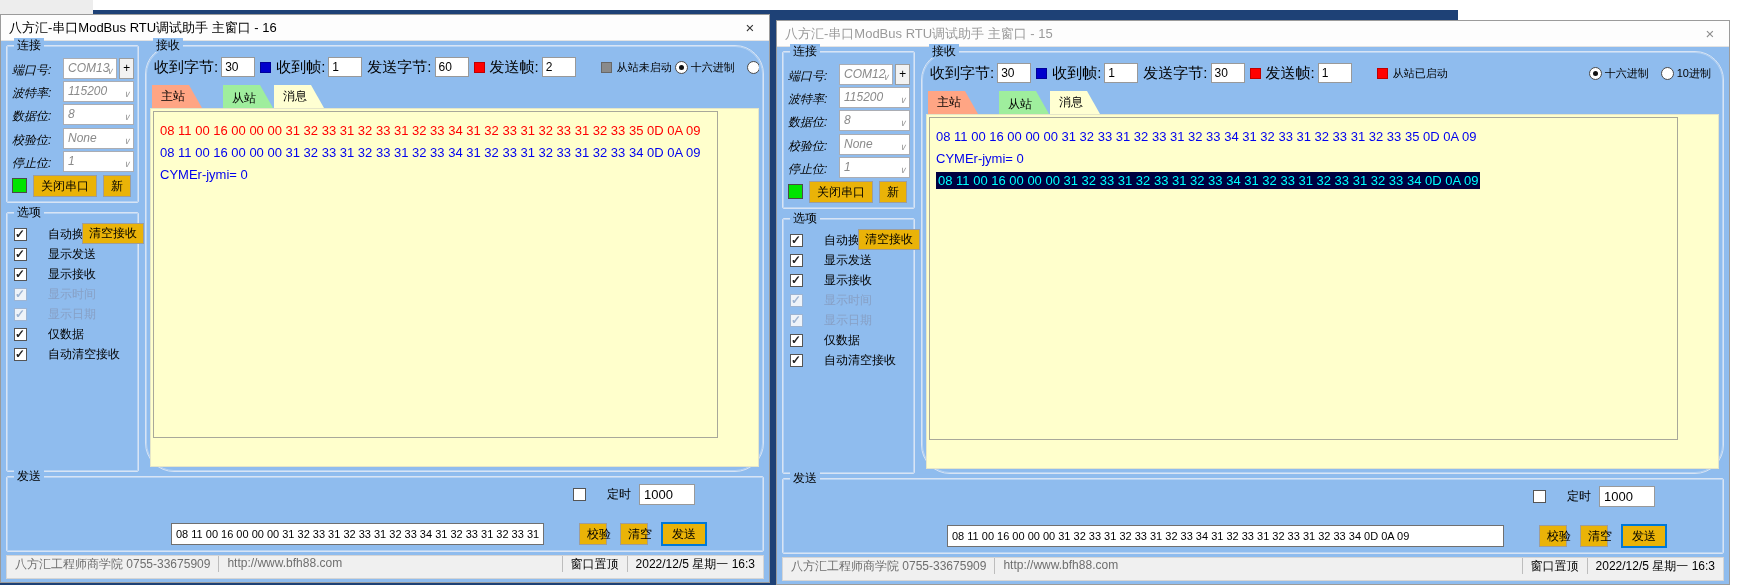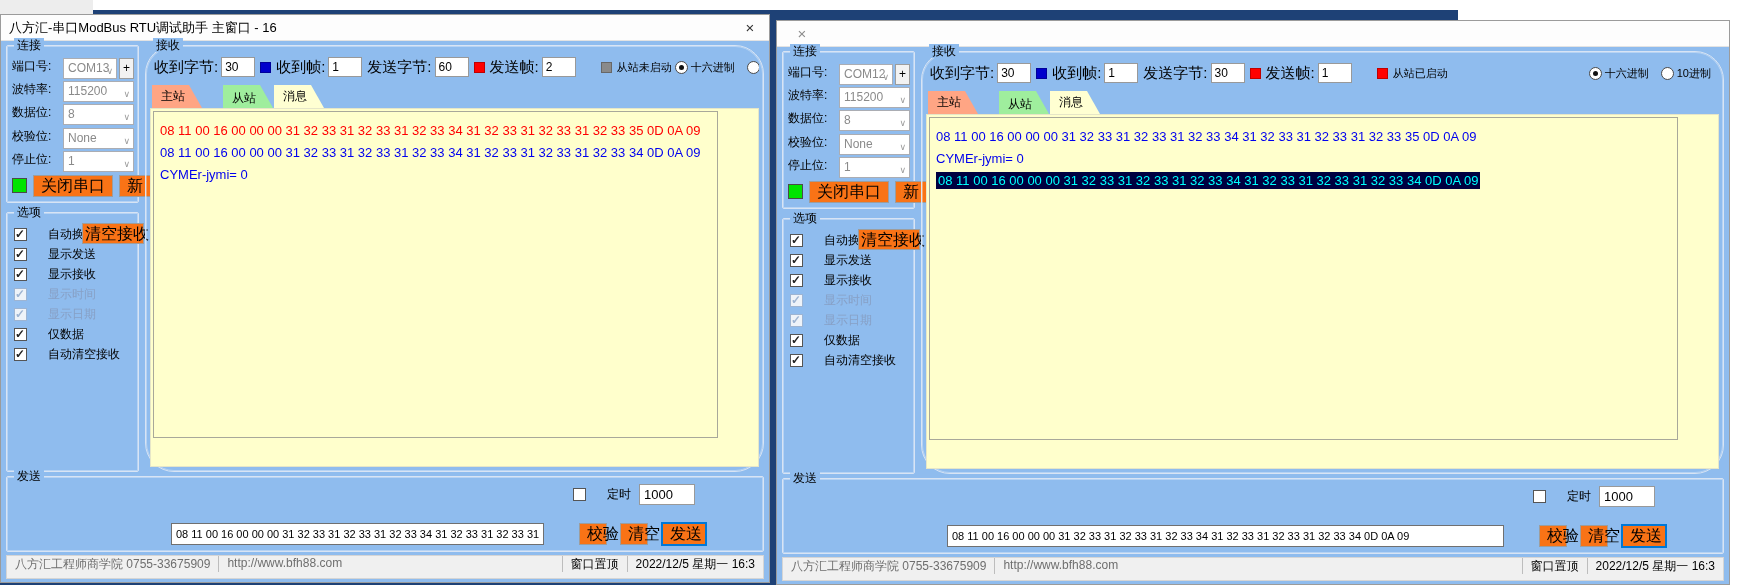--- a/index.html
+++ b/index.html
@@ -25,29 +25,29 @@
 
   .client { flex:1; display:flex; flex-direction:column; padding:4px 5px 3px 5px; min-height:0; }
   .mainrow { flex:1; display:flex; gap:6px; min-height:0; }
   .leftcol { width:133px; flex:none; display:flex; flex-direction:column; }
 
   .group { position:relative; border:1px solid #d8e4f4; box-shadow:inset 0 0 0 1px rgba(255,255,255,.35); border-radius:2px; }
   .group > .glabel { position:absolute; top:-8px; left:7px; background:#8fbcee; padding:0 3px; font-size:12px; color:#000; line-height:14px; }
 
   
   .conn { height:158px; flex:none; padding:12px 4px 4px 5px; display:flex; flex-direction:column; justify-content:space-between; }
-  .crow { display:flex; align-items:flex-start; height:21px; }
+  .crow { display:flex; align-items:flex-end; height:21px;font-style:italic; }
   .crow .lbl { width:51px; font-size:12px; flex:none; }
   .combo { position:relative; flex:1; height:21px; background:#fff; border:1px solid #abadb3; font-size:12px; color:#8a8a8a;
            line-height:19px; padding:0 14px 0 4px; white-space:nowrap; overflow:hidden; }
   .combo .chev { position:absolute; right:3px; top:3px; font-size:9px; color:#9a9a9a; }
   .plus-btn { width:15px; height:21px; margin-left:2px; background:#f2f2f2; border:1px solid #9d9d9d; font-size:12px; line-height:18px; text-align:center; flex:none; }
   .btnrow { display:flex; align-items:center; gap:6px; height:24px; }
   .led { width:15px; height:15px; background:#00e400; border:1px solid #4a4a4a; flex:none; }
-  .btn { background:#f97316; border:1px solid #9d9d9d; font-size:16px; height:22px; padding:0 7px; line-height:20px; text-align:center; white-space:nowrap; }
+  .btn { background:#eab308; border:1px solid #9d9d9d; font-size:12px; height:22px; padding:0 7px; line-height:20px; text-align:center; white-space:nowrap; }
   .btn.primary { border:2px solid #0078d7; height:24px; }
 
   
   .opts { flex:1; margin-top:9px; padding:14px 4px 4px 7px; }
   .clear-recv { position:absolute; top:10px; right:-6px; width:62px; height:21px; line-height:19px; padding:0 2px; }
   .cb { display:flex; align-items:center; gap:21px; font-size:12px; height:15px; margin-bottom:5px; color:#000; }
   .cb .box { width:13px; height:13px; background:#fff; border:1px solid #555; position:relative; flex:none; }
   .cb.on .box::after { content:"✓"; position:absolute; left:0px; top:-2px; font-size:12px; font-weight:bold; color:#222; }
   .cb.dim { color:#87a0c6; }
   .cb.dim .box { border-color:#9db4d2; background:#eef3f9; }
@@ -245,20 +245,21 @@
       <span class="sep"></span>
       <span>窗口置顶</span>
       <span class="sep"></span>
       <span>2022/12/5 星期一  16:3</span>
     </div>
   </div>
 </div>
 
 <div class="win" id="win1">
   <div class="titlebar">
+    <span class="t inactive">八方汇-串口ModBus RTU调试助手 主窗口 - 15</span>
     <span class="close-btn inactive">×</span>
   </div>
   <div class="client">
     <div class="mainrow">
       <div class="leftcol">
         <div class="group conn">
           <span class="glabel">连接</span>
           <div class="crow">
             <span class="lbl">端口号:</span>
             <span class="combo"><span>COM12</span><span class="chev">∨</span></span>

